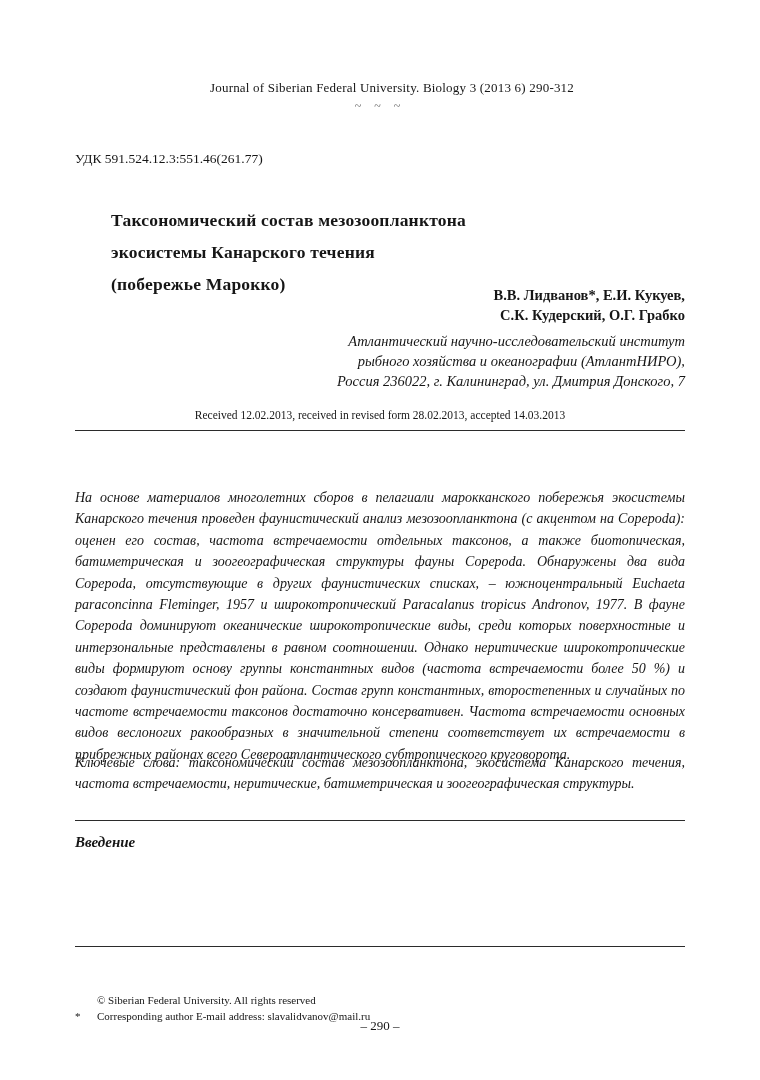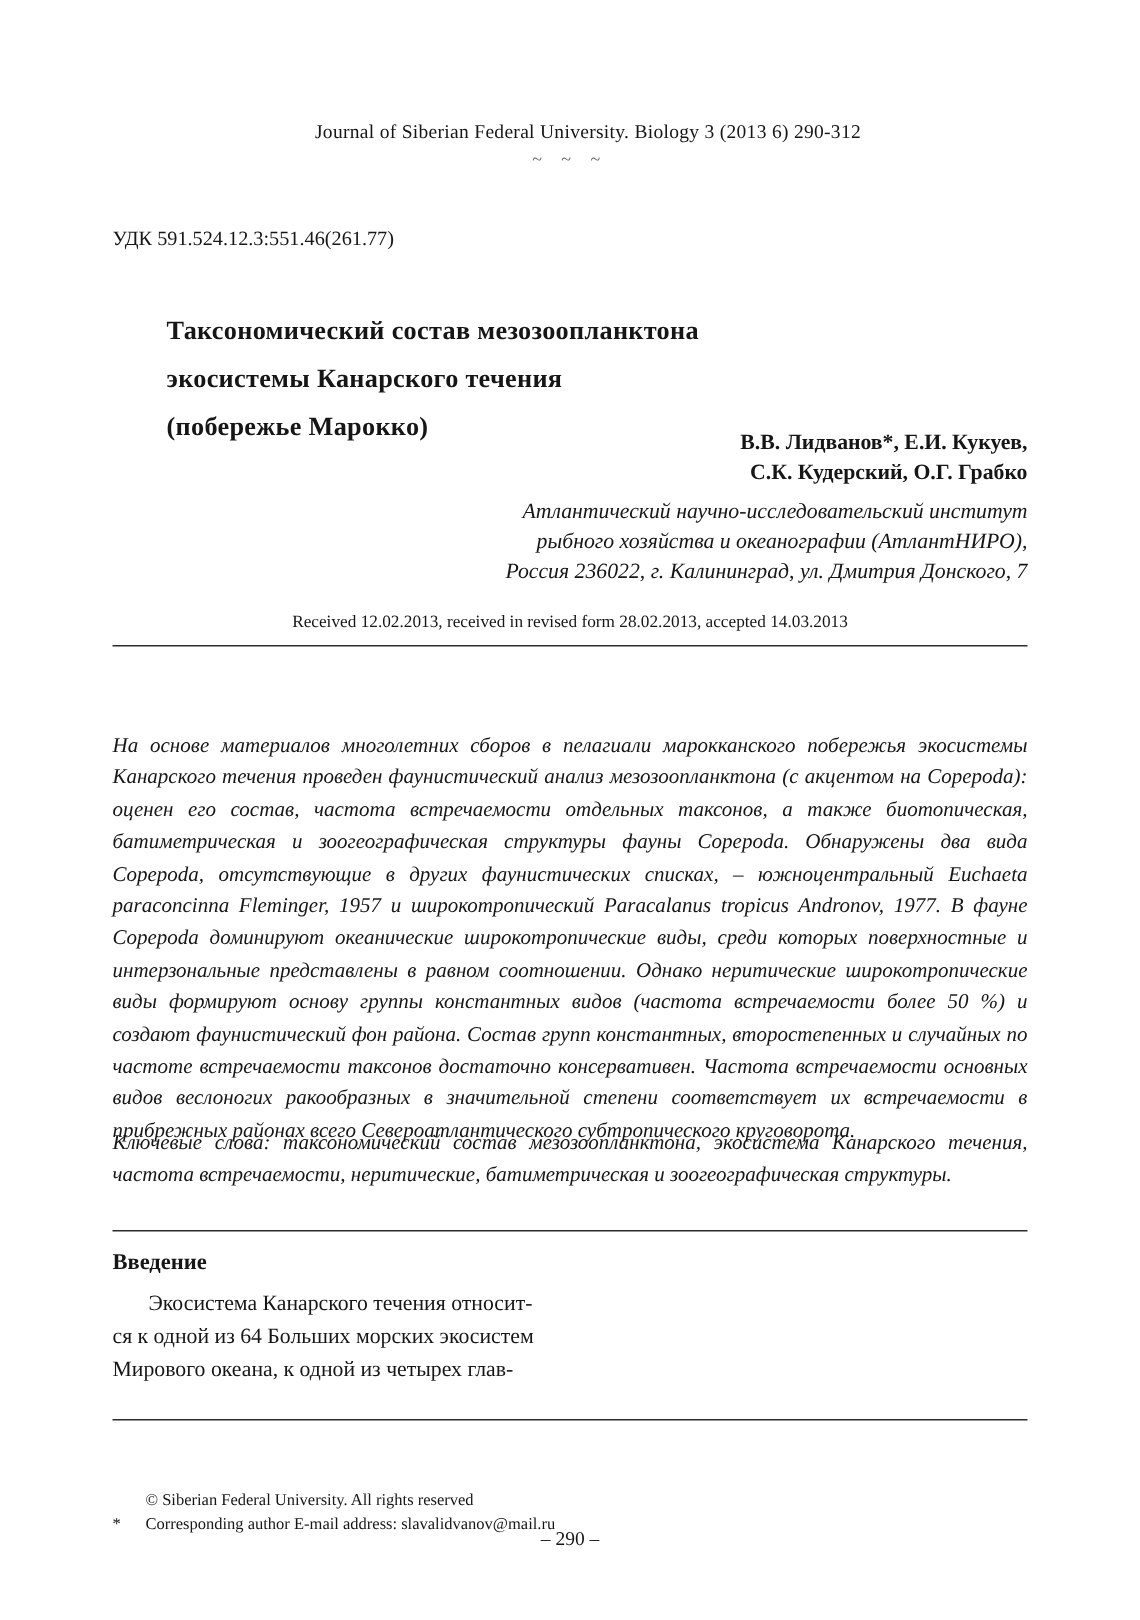--- a/index.html
+++ b/index.html
@@ -35,21 +35,21 @@
     top: 440px; font-size: 14px; font-style: italic;
     line-height: 21.4px; text-align: justify; margin-top: 47px;
   }
   .keywords {
     top: 752px; font-size: 14px; font-style: italic;
     line-height: 21px; text-align: justify;
   }
 
   .intro { top: 831px; display: flex; gap: 22px; }
   .col { width: 294px; font-size: 14.5px; line-height: 22px; text-align: left; }
-  .intro-heading { font-weight: bold; font-size: 15px; line-height: 22px; margin-bottom: 5px; }
+  .intro-heading { font-weight: bold; font-size: 15px; line-height: 22px; margin-bottom: 5px; font-style: italic; }
   .indent { text-indent: 24px; }
 
   .footnotes { top: 951px; font-size: 11px; line-height: 15.5px; margin-top: 42px; }
   .fn-row { display: flex; }
   .fn-marker { width: 22px; flex: none; }
 
   .pagenum { top: 1018px; left: 0; width: 760px; font-size: 13px; }
 </style>
 </head>
 <body>
@@ -79,23 +79,20 @@
 
   <div class="abs content-x abstract">На основе материалов многолетних сборов в пелагиали марокканского побережья экосистемы Канарского течения проведен фаунистический анализ мезозоопланктона (с акцентом на Copepoda): оценен его состав, частота встречаемости отдельных таксонов, а также биотопическая, батиметрическая и зоогеографическая структуры фауны Copepoda. Обнаружены два вида Copepoda, отсутствующие в других фаунистических списках, – южноцентральный Euchaeta paraconcinna Fleminger, 1957 и широкотропический Paracalanus tropicus Andronov, 1977. В фауне Copepoda доминируют океанические широкотропические виды, среди которых поверхностные и интерзональные представлены в равном соотношении. Однако неритические широкотропические виды формируют основу группы константных видов (частота встречаемости более 50 %) и создают фаунистический фон района. Состав групп константных, второстепенных и случайных по частоте встречаемости таксонов достаточно консервативен. Частота встречаемости основных видов веслоногих ракообразных в значительной степени соответствует их встречаемости в прибрежных районах всего Североатлантического субтропического круговорота.</div>
 
   <div class="abs content-x keywords">Ключевые слова: таксономический состав мезозоопланктона, экосистема Канарского течения, частота встречаемости, неритические, батиметрическая и зоогеографическая структуры.</div>
 
   <div class="abs content-x rule rule2"></div>
 
   <div class="abs content-x intro">
     <div class="col">
       <div class="intro-heading">Введение</div>
-      <div class="pre indent">Экосистема Канарского течения относит-
-ся к одной из 64 Больших морских экосистем
-Мирового океана, к одной из четырех глав-</div>
     </div>
   </div>
 
   <div class="abs content-x rule rule3"></div>
 
   <div class="abs content-x footnotes">
     <div class="fn-row">
       <span class="fn-marker"></span>
       <span>© Siberian Federal University. All rights reserved</span>
     </div>

